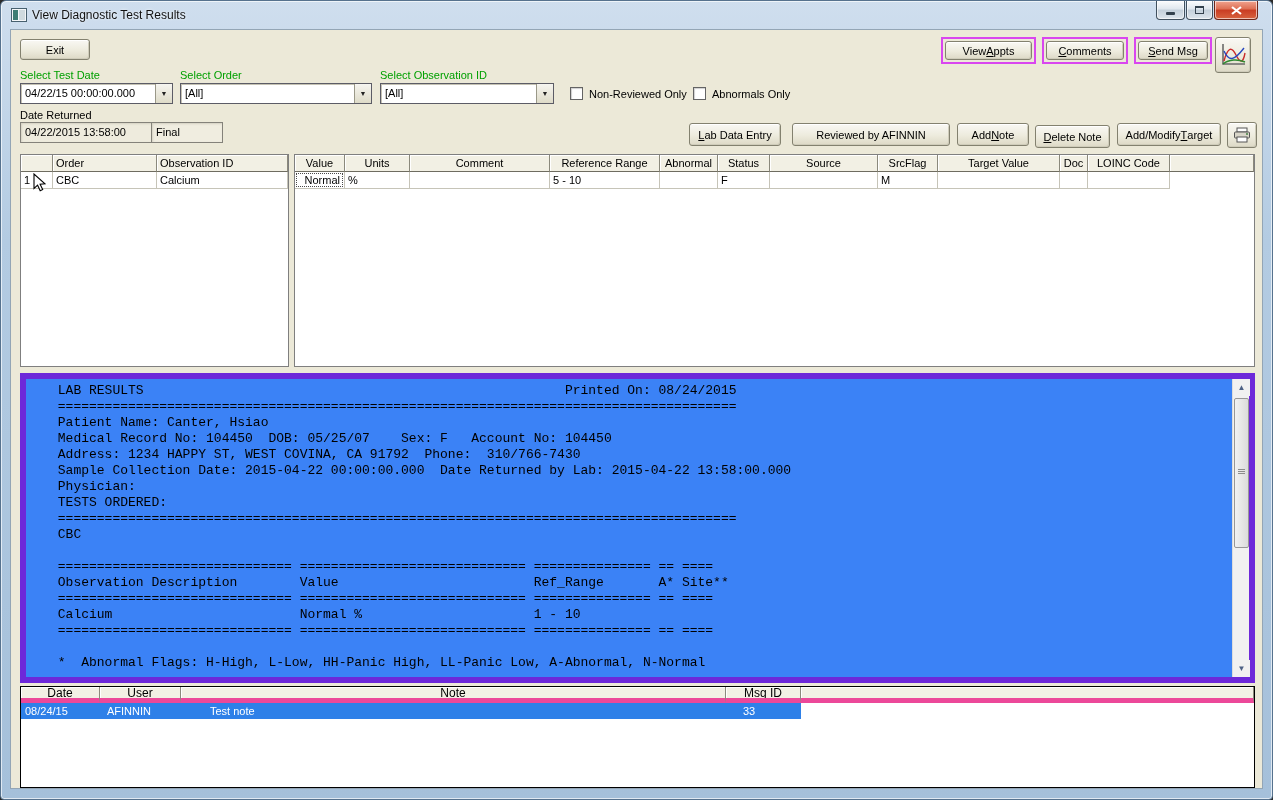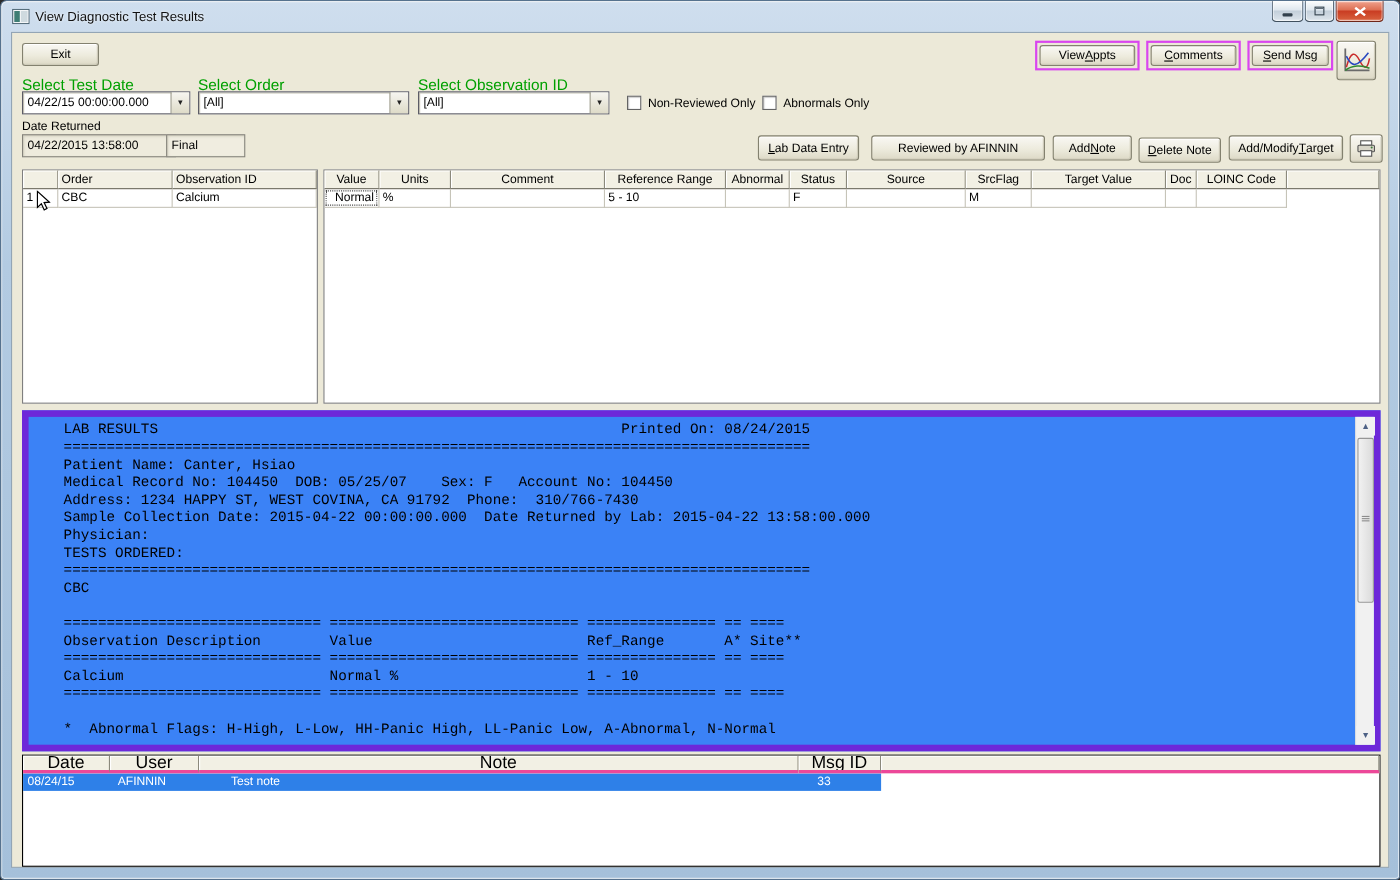--- a/index.html
+++ b/index.html
@@ -29,21 +29,21 @@
 
   .btn { background:linear-gradient(#f9f8f4,#edebdd 55%,#ddd9c6);
          border:1px solid #84827370; border:1px solid #83816f; border-radius:3px;
          box-shadow: inset 0 1px 0 #fff, inset -1px -1px 0 #cfccba;
          font-size:11px; color:#000; display:flex; align-items:center; justify-content:center;
          position:absolute; cursor:default; }
   .red-wrap { position:absolute; border:2px solid #d946ef; background:#ece9d8; padding:2px; }
   .red-wrap .btn { position:relative; width:100%; height:100%; }
   .u { text-decoration:underline; }
 
-  .green-label { position:absolute; font-size:14px; color:#00a000; }
+  .green-label { position:absolute; font-size:11px; color:#00a000; }
   .combo { position:absolute; height:21px; background:#fff; border:1px solid #5c5c66;
            box-shadow: inset 1px 1px 0 #c6c3b4; display:flex; }
   .combo-value { flex:1; font-size:11px; padding:3px 3px 0 4px; color:#000; white-space:nowrap; overflow:hidden; }
   .combo-btn { width:17px; border-left:1px solid #9a9888;
                background:linear-gradient(#f6f5f0,#dedbc8); display:flex; align-items:center;
                justify-content:center; font-size:7px; color:#222; }
   .checkbox { position:absolute; width:13px; height:13px; background:#fff; border:1px solid #646464;
               box-shadow: inset 1px 1px 1px #cfcfcf; }
   .cb-label { position:absolute; font-size:11px; color:#000; }
   .field { position:absolute; height:21px; font-size:11px; padding:3px 4px 0 4px;
@@ -73,22 +73,22 @@
   .scroll-btn { position:absolute; left:0; width:17px; height:17px; display:flex; align-items:center;
                 justify-content:center; font-size:8px; color:#4d6185; background:#f1f1f1; }
   .scroll-thumb { position:absolute; left:1px; width:15px; top:19px; height:150px;
                   background:linear-gradient(90deg,#f2f2f2,#dbdbdb); border:1px solid #979797;
                   border-radius:2px; }
   .thumb-grip { position:absolute; left:3px; right:3px; top:50%; margin-top:-4px; }
   .thumb-grip div { height:1px; background:#8c8c8c; margin-bottom:1px; }
 
   .notes-table { position:absolute; background:#fff; border:1px solid #000; }
   .n-header { display:grid; grid-template-columns:79px 81px 545px 75px 1fr; height:16px; }
-  .nh { background:#f2f0e4; border-right:1px solid #8b897c; border-bottom:3px solid #ec4899;
-        box-shadow: inset 1px 1px 0 #fff; font-size:16px; display:flex; align-items:center;
+  .nh { background:#f2f0e4; border-right:1px solid #8b897c; border-bottom:5px solid #ec4899;
+        box-shadow: inset 1px 1px 0 #fff; font-size:12px; display:flex; align-items:center;
         justify-content:center; overflow:hidden; }
   .n-row { display:grid; grid-template-columns:79px 81px 545px 75px; width:780px; height:16px;
            background:#2e80e8; color:#fff; }
   .nc { font-size:11px; display:flex; align-items:center; padding-left:4px; overflow:hidden; white-space:nowrap; }
   .nc.user { padding-left:7px; } .nc.note { padding-left:7px;margin-left:22px; } .nc.msg { padding-left:17px; }
 
   svg { display:block; }
   .cursor { position:absolute; pointer-events:none; }
 </style>
 </head>

